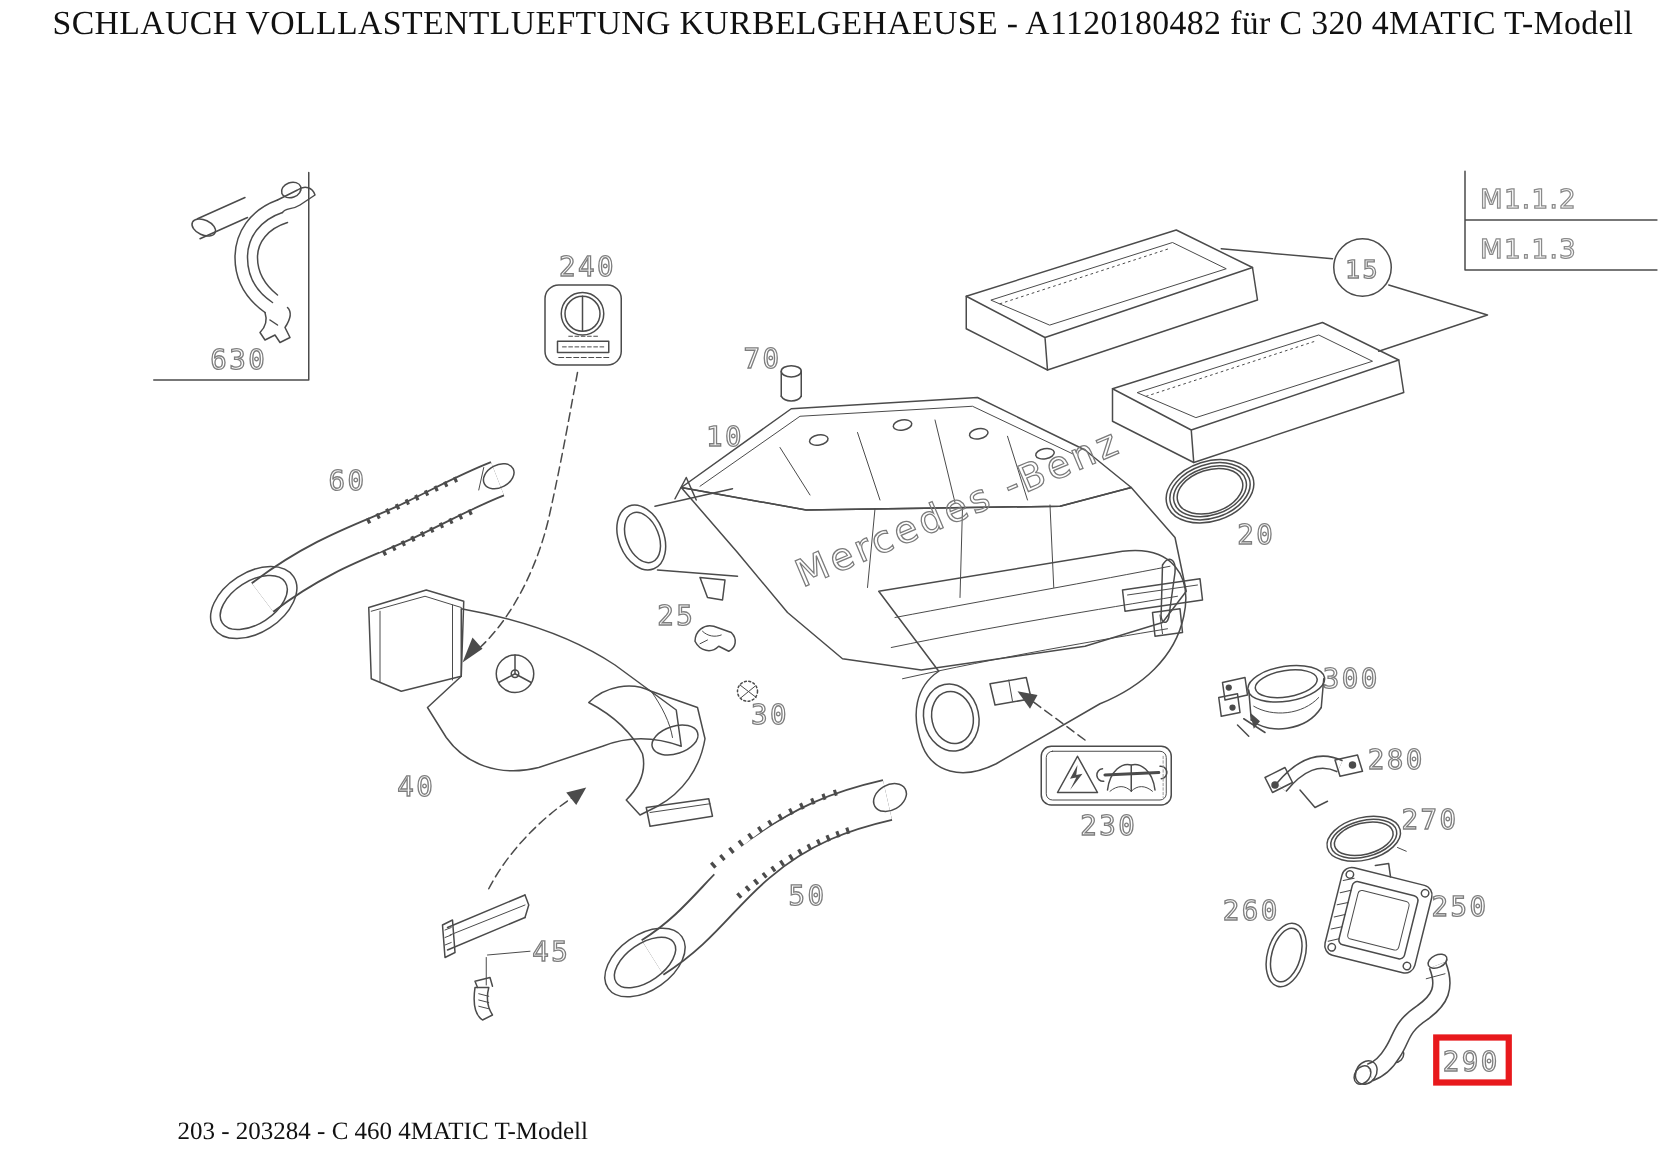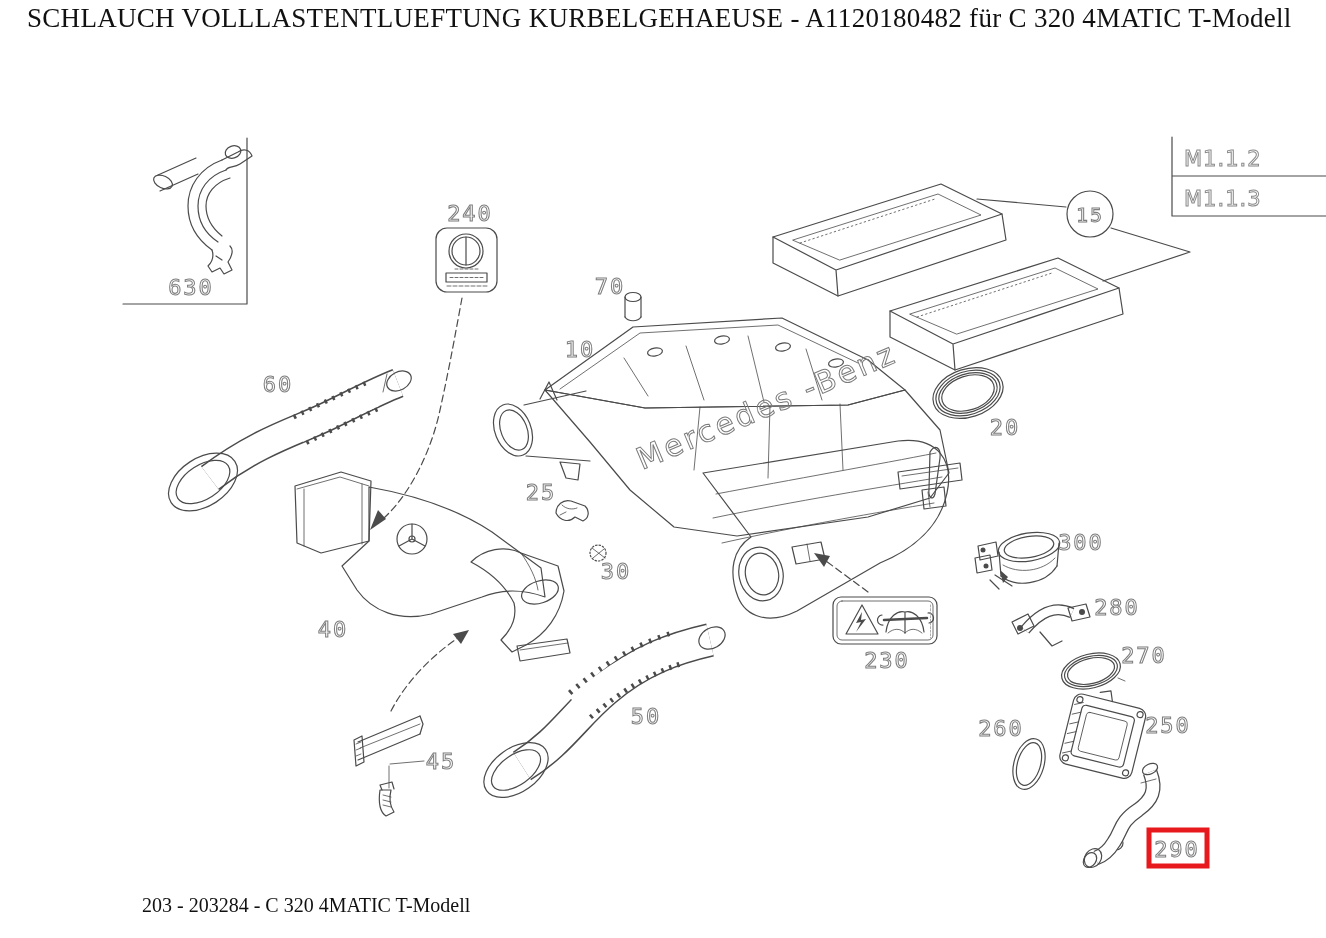--- a/index.html
+++ b/index.html
@@ -1,18 +1,18 @@
 <!DOCTYPE html>
 <html><head>
 <meta charset="utf-8">
 <style>
   html,body{margin:0;padding:0;background:#ffffff;}
   body{width:1326px;height:938px;position:relative;overflow:hidden;
        font-family:"Liberation Serif",serif;color:#111;}
-  .title{position:absolute;left:27px;top:3px;font-size:27px;letter-spacing:.3px;white-space:nowrap;}
+  .title{position:absolute;left:42px;top:3px;font-size:27px;letter-spacing:.3px;white-space:nowrap;}
   .footer{position:absolute;left:142px;top:894px;font-size:20px;white-space:nowrap;}
   svg{position:absolute;left:0;top:0;}
   .art{stroke:#4b4b4b;fill:none;stroke-width:1.2;stroke-linecap:round;stroke-linejoin:round;}
   .thin{stroke-width:0.8;}
   .dash{stroke-dasharray:7 4;}
   .callout{fill:none;stroke:#7e7e7e;stroke-width:1.05;
            font-family:"DejaVu Sans Mono",monospace;font-size:22px;
            letter-spacing:2px;text-anchor:middle;}
   .callout-sm{font-size:20px;}
   .mref{fill:none;stroke:#8a8a8a;stroke-width:1;
@@ -301,13 +301,13 @@
   <text class="callout" x="1005" y="435">20</text>
   <text class="callout callout-sm" x="1090" y="222">15</text>
   <text class="callout" x="1081" y="550">300</text>
   <text class="callout" x="1117" y="615">280</text>
   <text class="callout" x="1144" y="663">270</text>
   <text class="callout" x="1001" y="736">260</text>
   <text class="callout" x="1168" y="733">250</text>
   <text class="callout" x="1177" y="857">290</text>
 </svg>
 
-<div class="footer">203 - 203284 - C 320 4MATIC T-Modell</div>
+<div class="footer">203 - 203284 - C 460 4MATIC T-Modell</div>
 
 </body></html>

